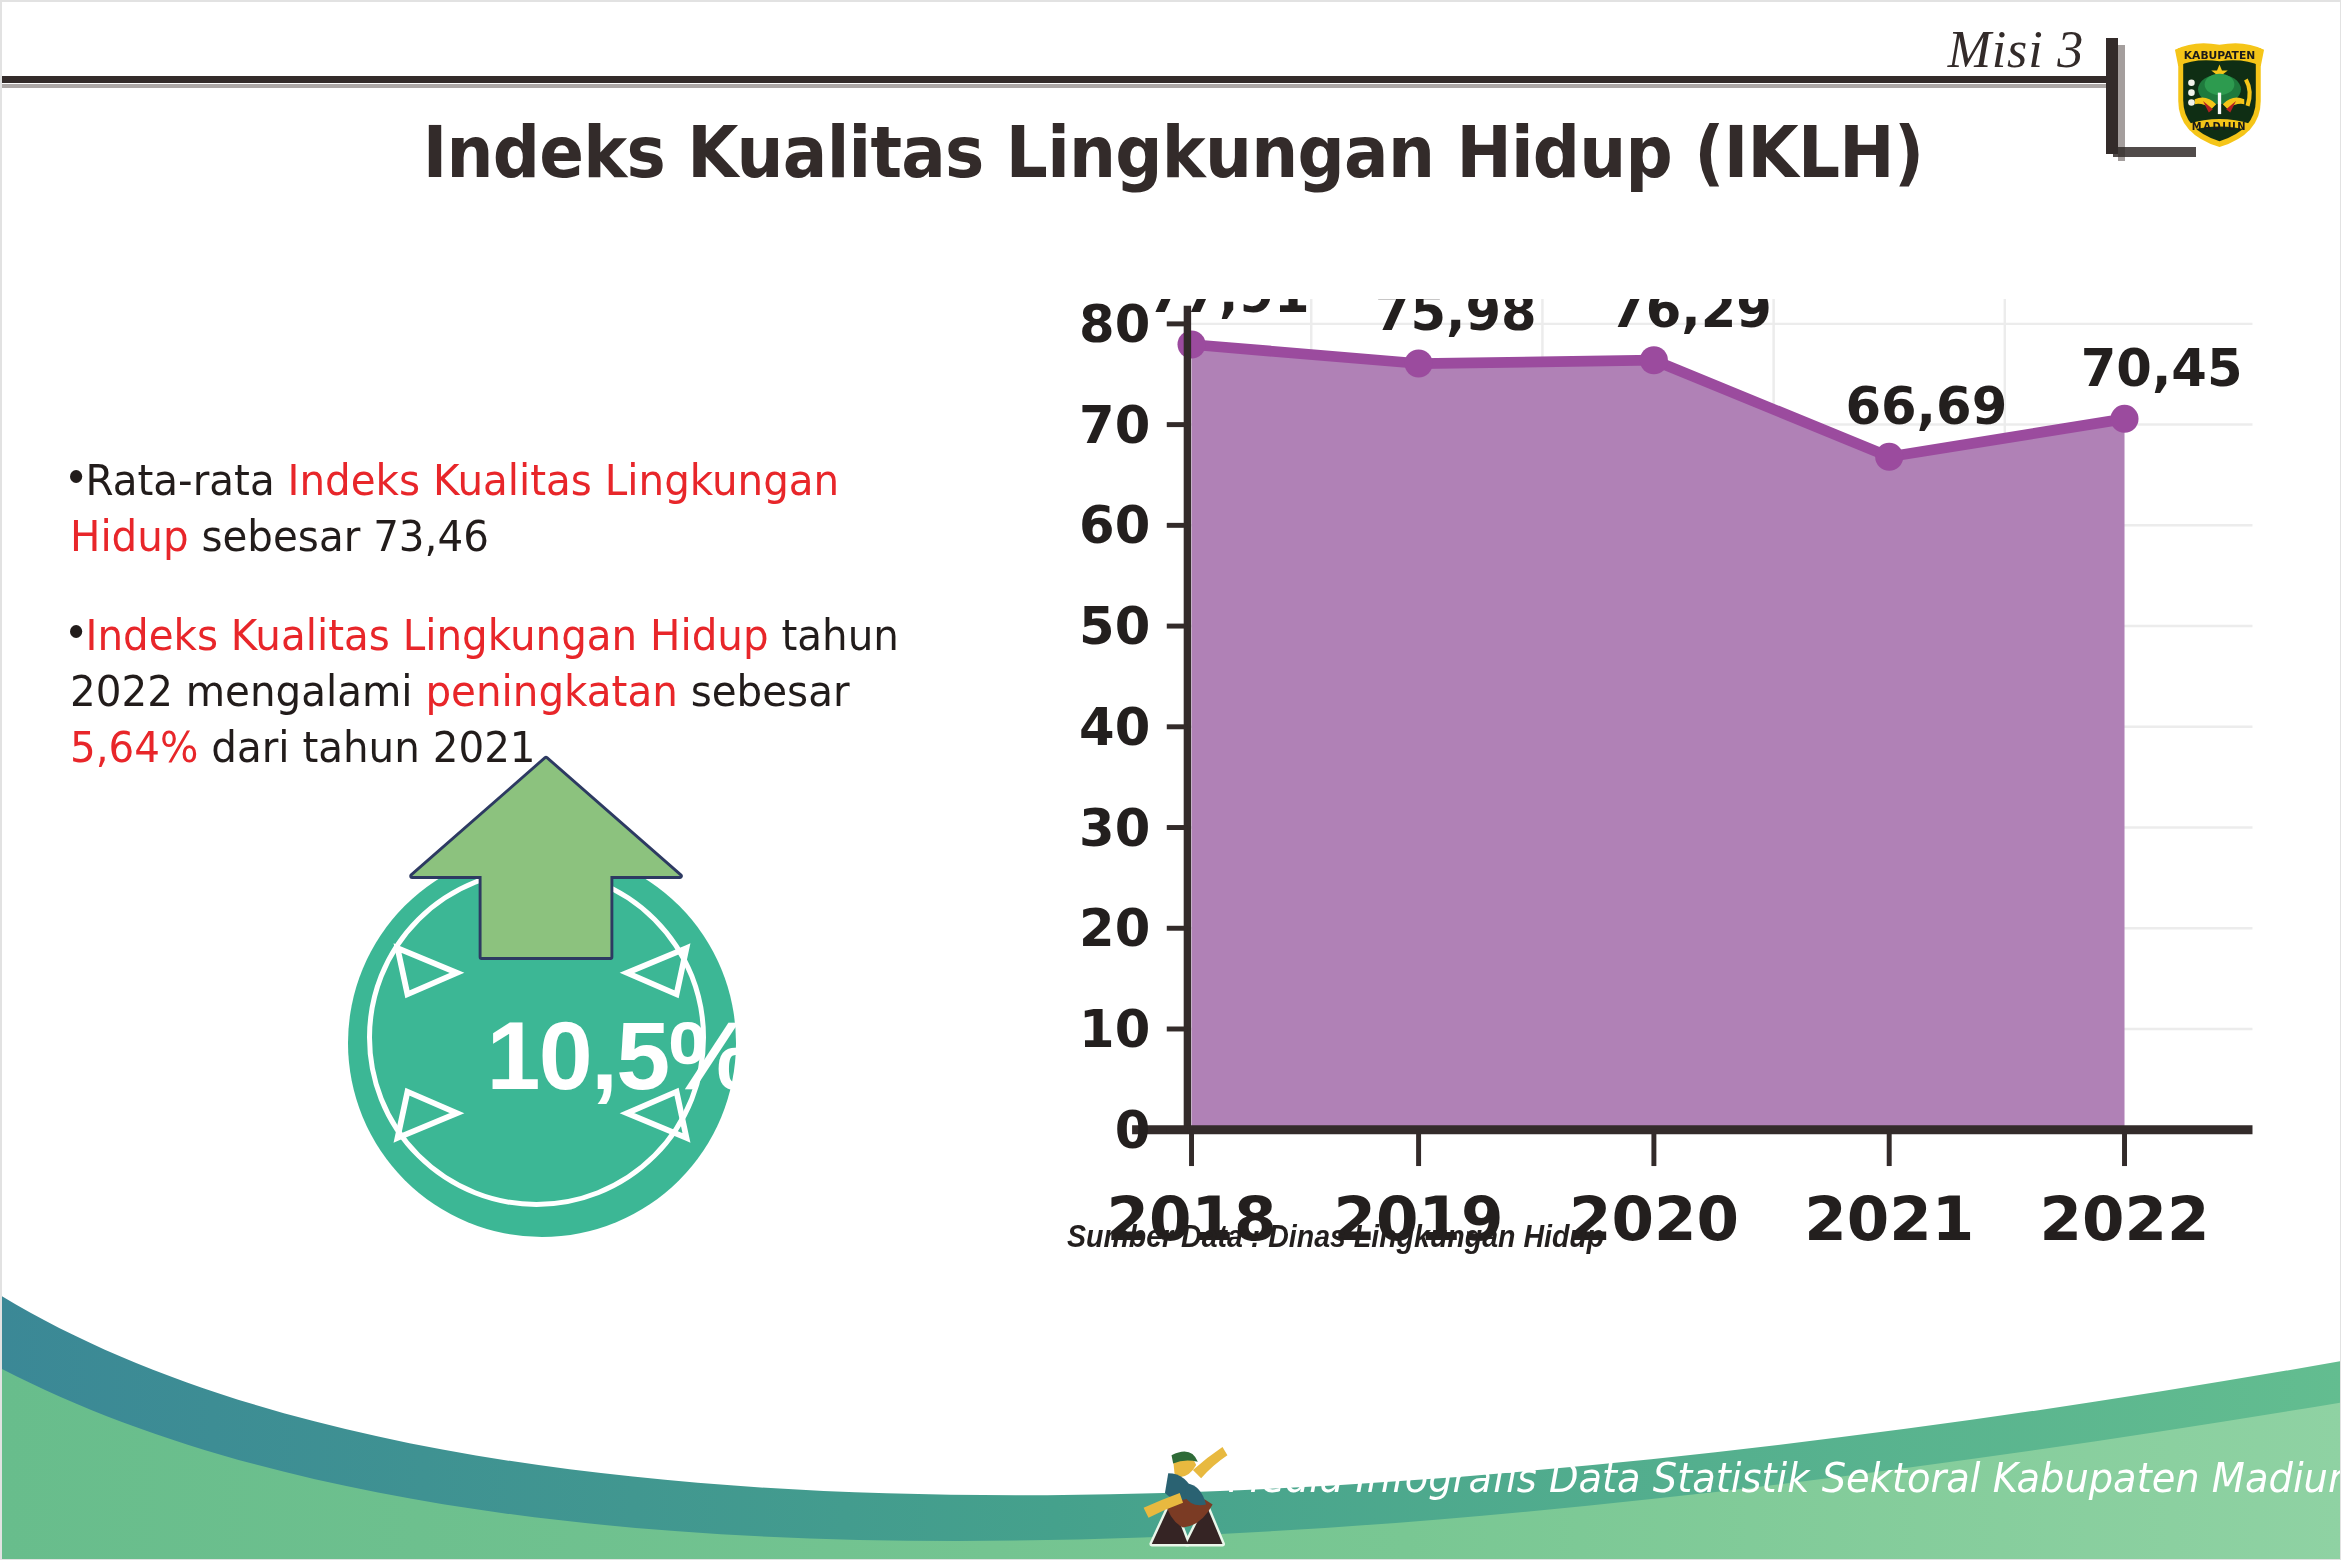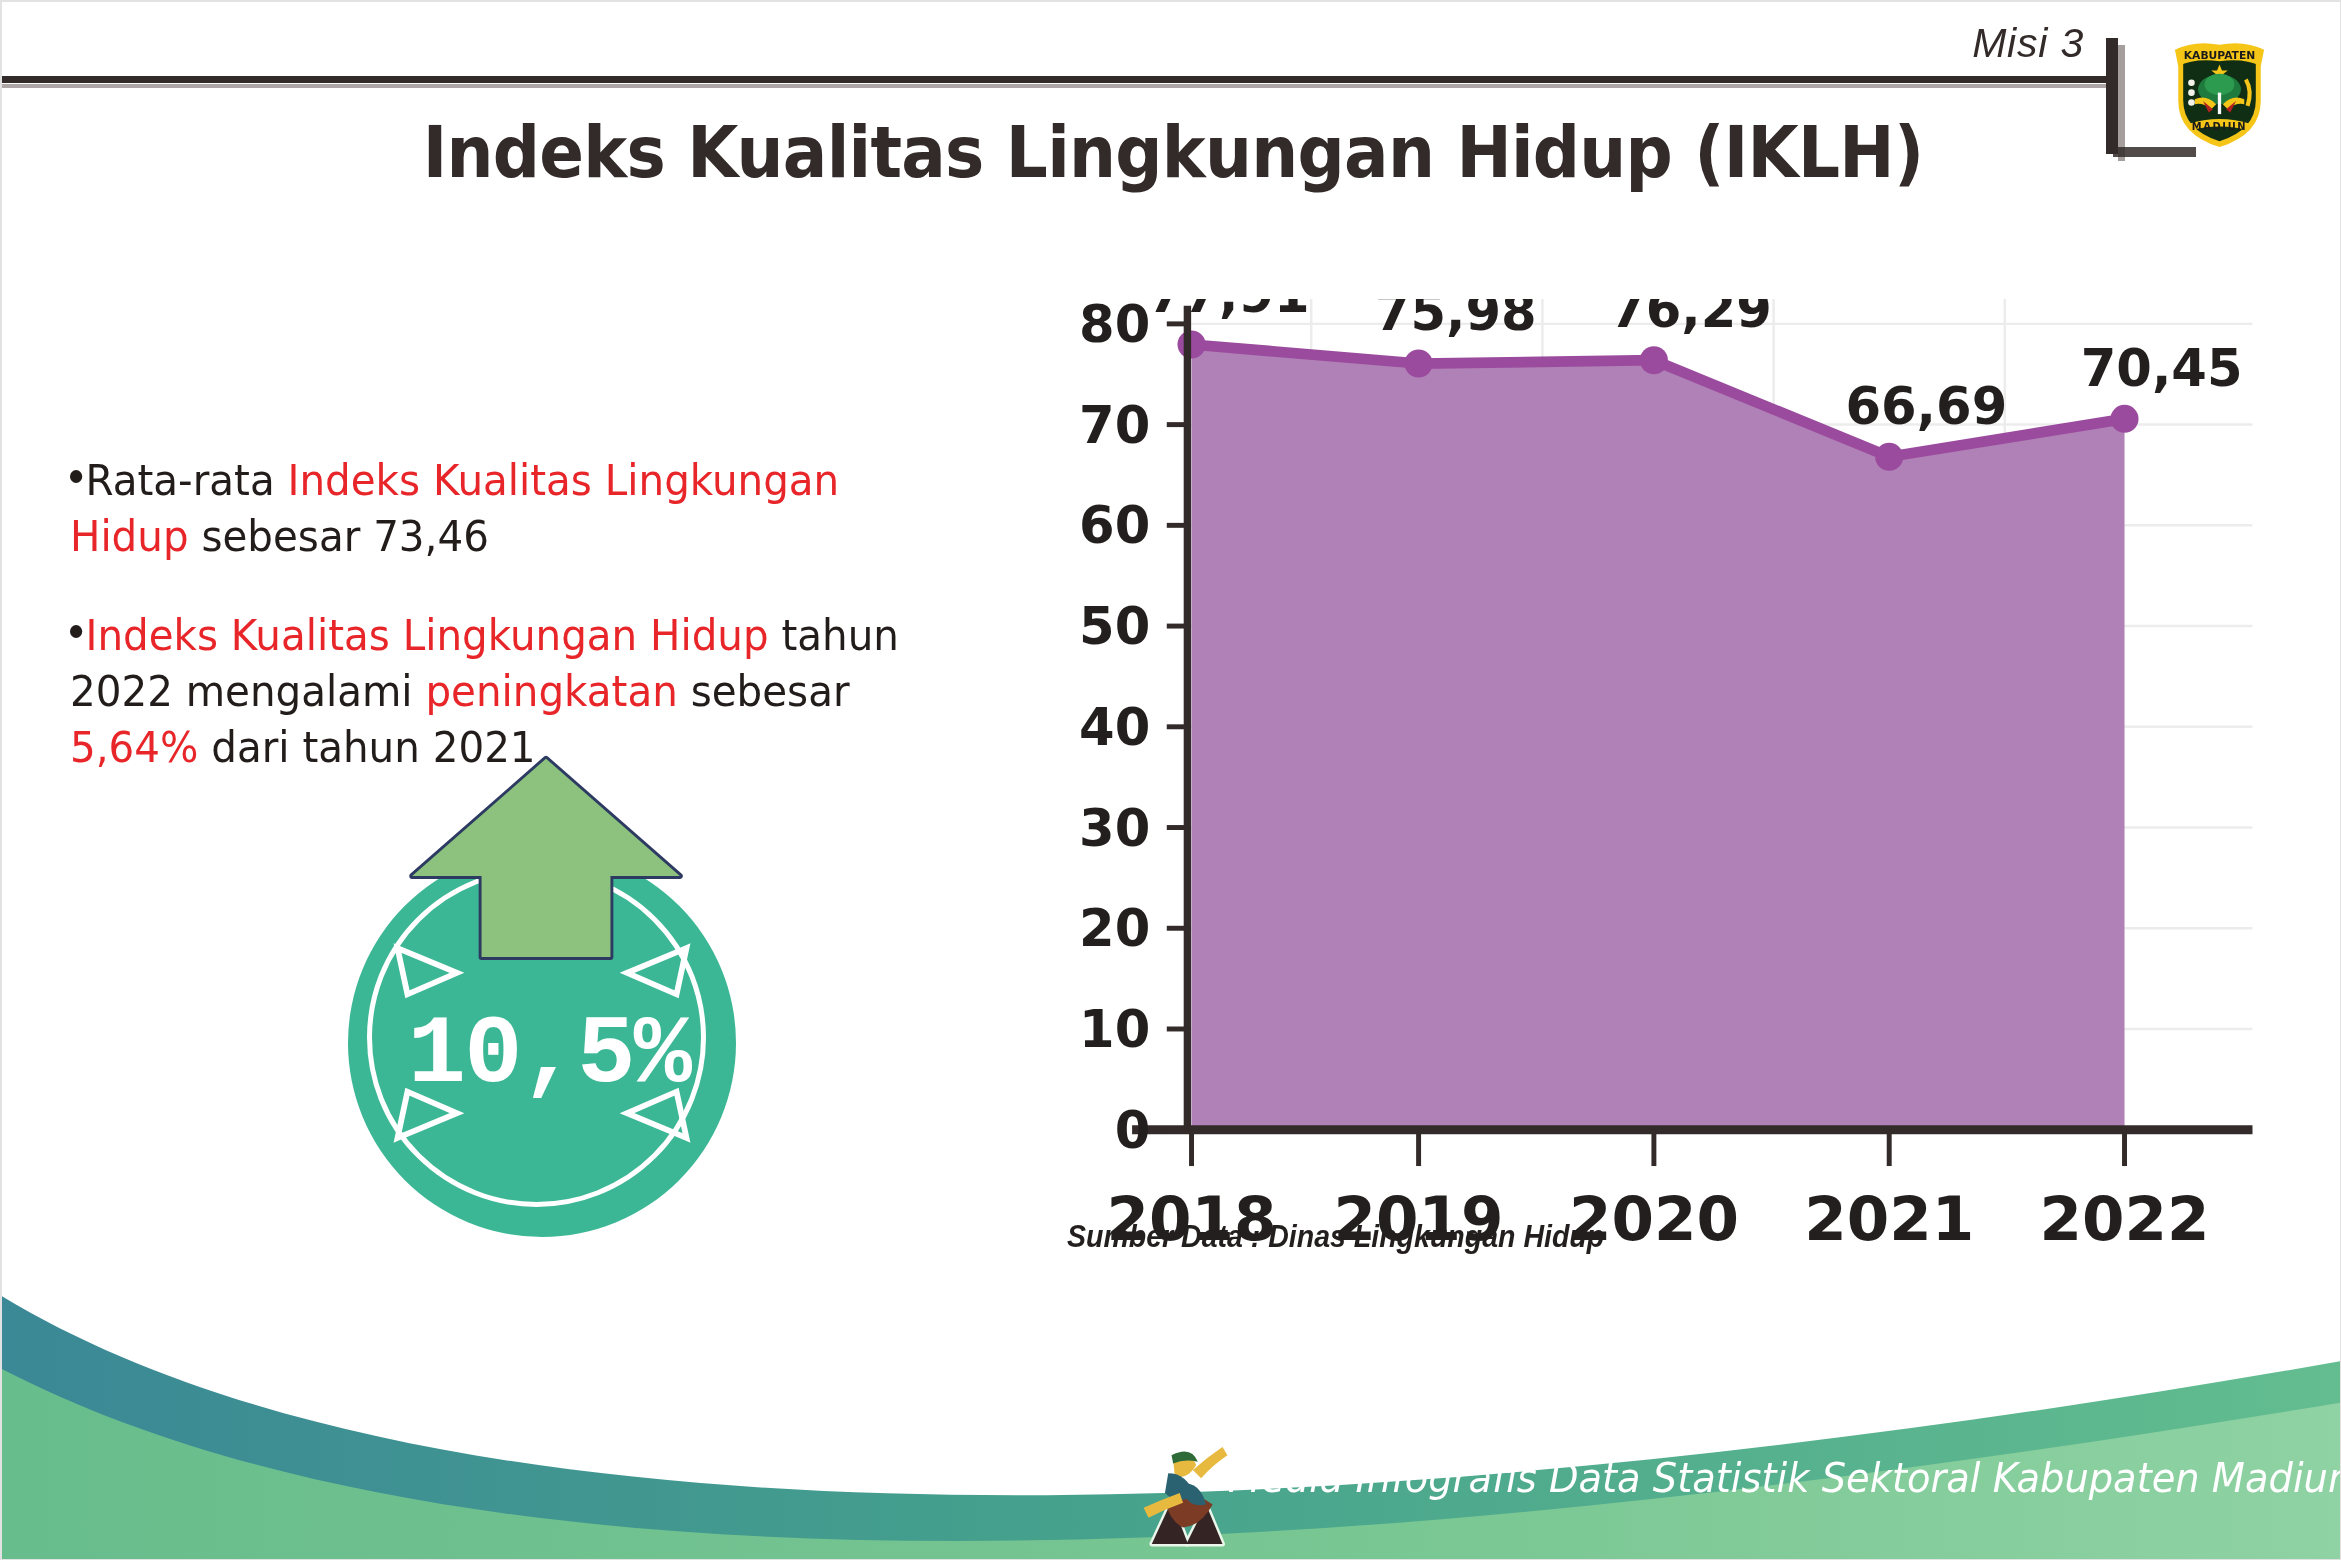--- a/index.html
+++ b/index.html
@@ -59,23 +59,23 @@
     top: 145px;
     width: 83px;
     height: 10px;
     background: #332b2a;
     opacity: .85;
   }
   .misi-label {
     position: absolute;
     right: 256px;
     top: 18px;
-    font-family: Liberation Sans, sans-serif;
+    font-family: Liberation Serif, serif;
     font-style: italic;
-    font-size: 41px;
+    font-size: 52px;
     color: #332b2a;
     letter-spacing: 0.8px;
     white-space: nowrap;
   }
   .logo-emblem {
     position: absolute;
     left: 2168px;
     top: 31px;
     width: 99px;
     height: 116px;
@@ -146,25 +146,25 @@
     left: 36px;
     top: 116px;
     width: 339px;
     height: 339px;
     border-radius: 50%;
     border: 5.8px solid #ffffff;
     box-sizing: border-box;
   }
   .badge-value {
     position: absolute;
-    left: 24px;
+    left: 34px;
     top: 248px;
     width: 388px;
-    text-align: center;
-    font-family: Liberation Mono, monospace;
+    text-align: right;
+    font-family: Liberation Sans, sans-serif;
     font-weight: bold;
     font-size: 97px;
     color: #ffffff;
     letter-spacing: -1.7px;
   }
   .badge-arrow {
     position: absolute;
     left: 58px;
     top: 0px;
     width: 314px;

